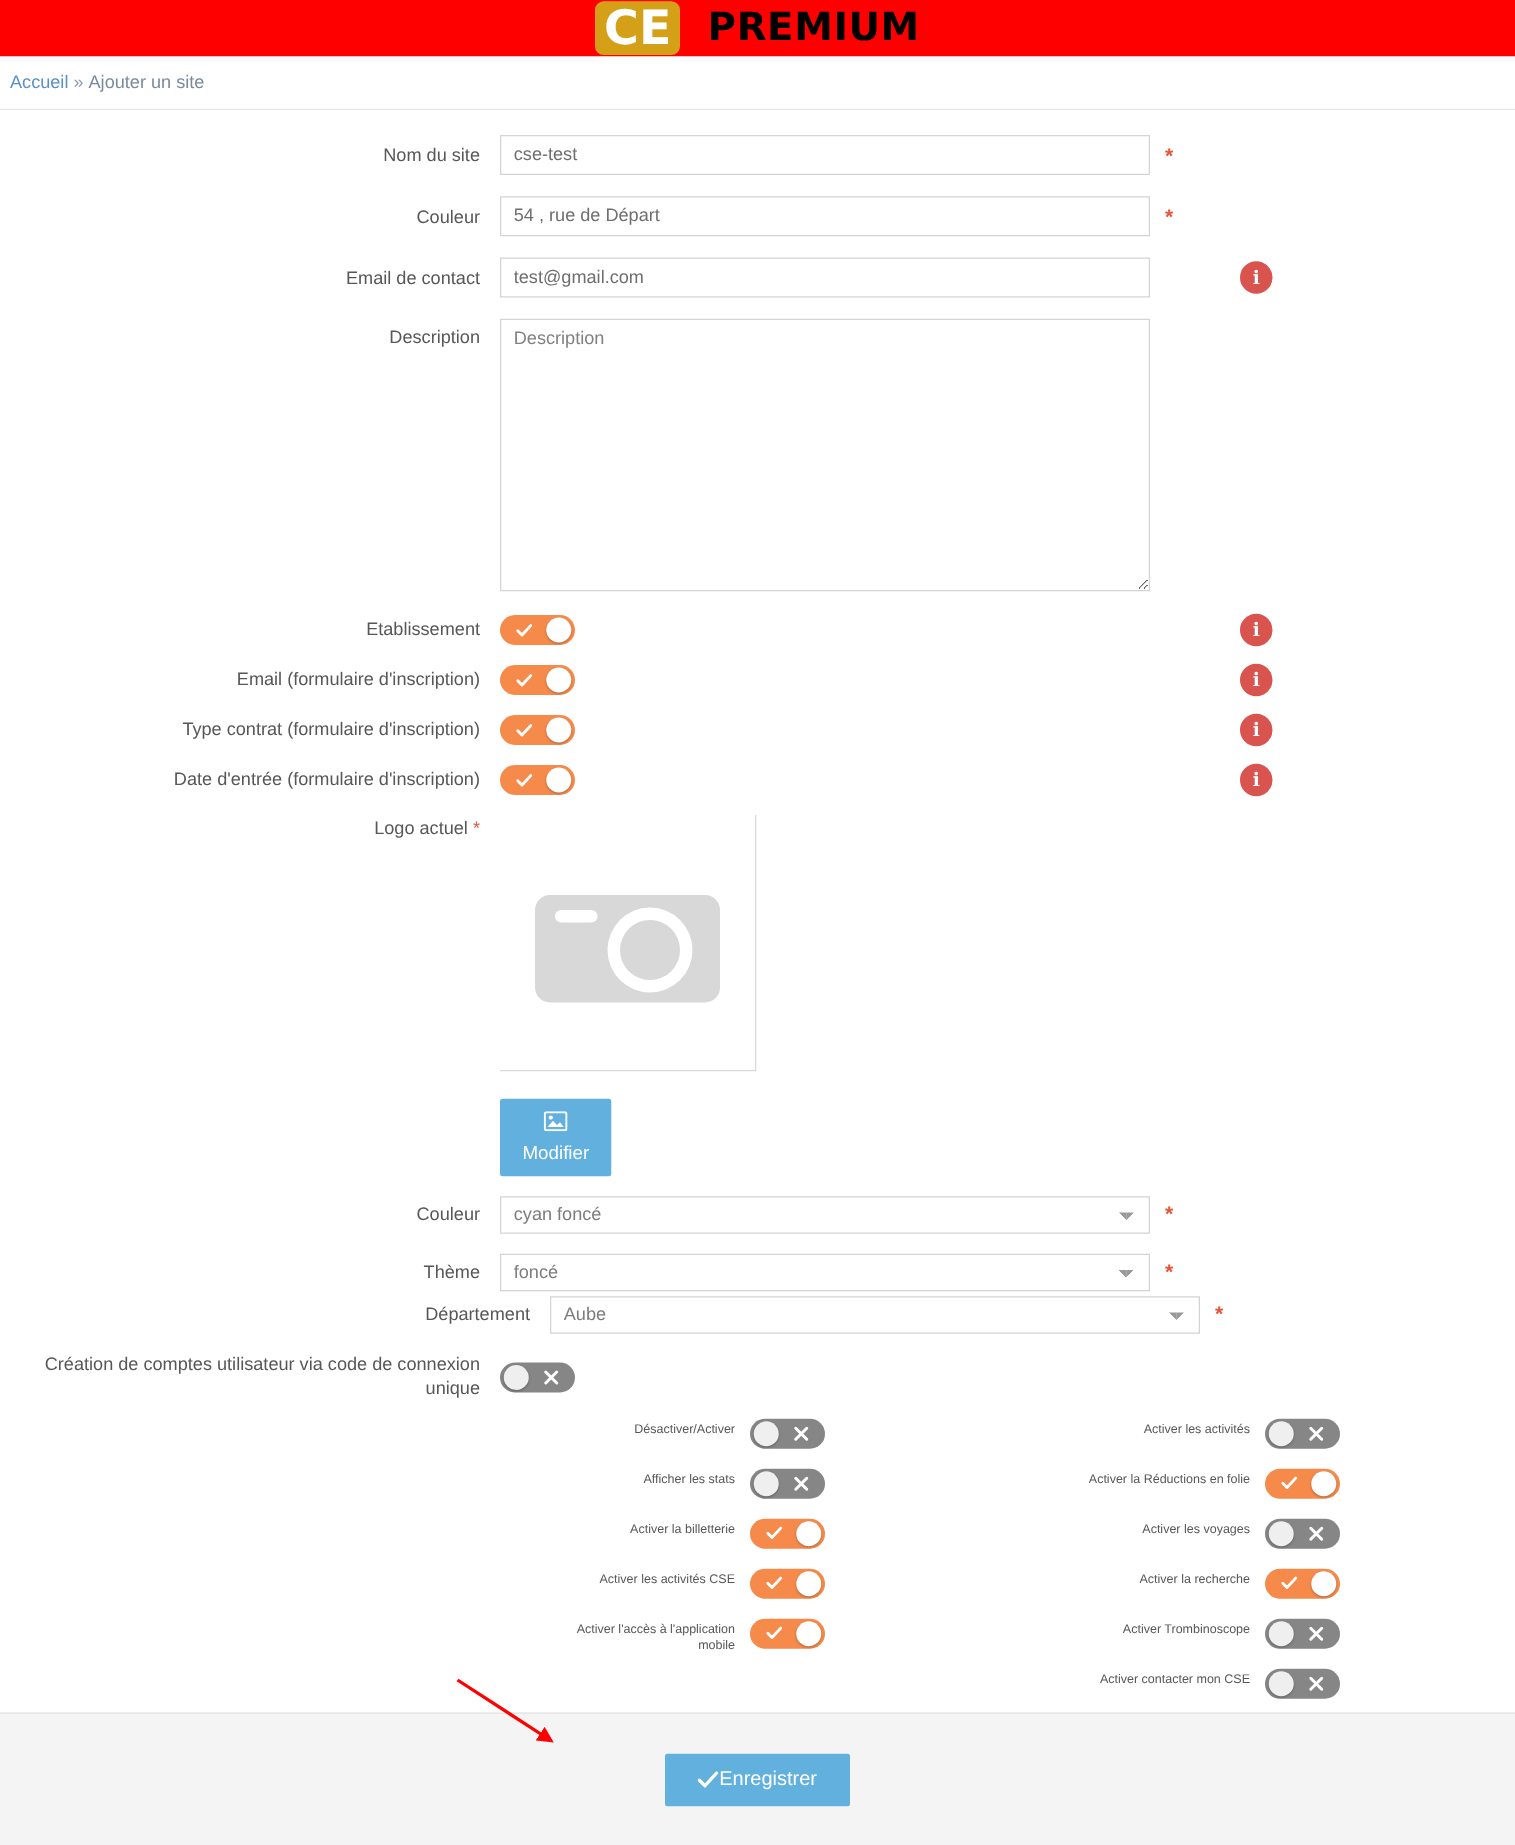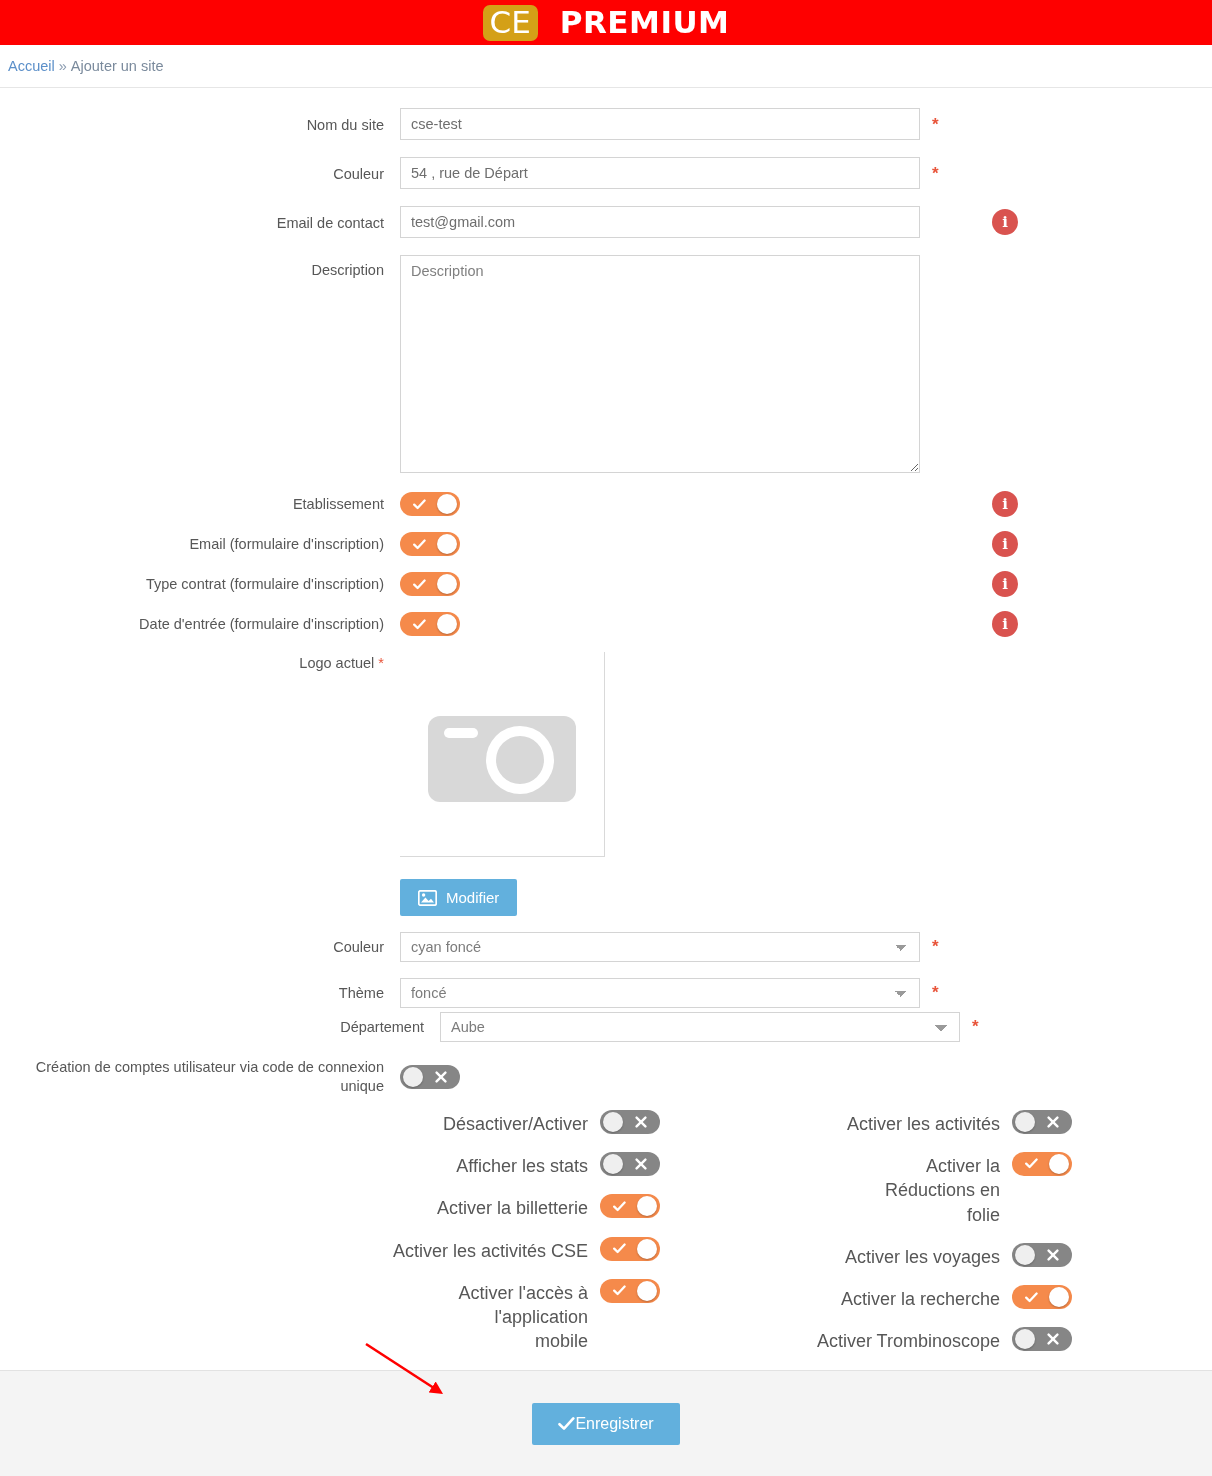--- a/index.html
+++ b/index.html
@@ -18,29 +18,29 @@
   
   .topbar {
     position: absolute; left: 0; top: 0; width: 1212px; height: 45px;
     background: #fe0000;
     display: flex; align-items: center; justify-content: center;
   }
   .logo { display: flex; align-items: center; height: 45px; line-height: 1; }
   .logo-ce {
     background: #d4a017;
     color: #ffffff;
-    font-weight: normal;
-    font-size: 31px;
+    font-weight: bold;
+    font-size: 38px;
     letter-spacing: 0px;
     padding: 2px 7px 3px 7px;
     border-radius: 7px;
     font-family: "DejaVu Sans", sans-serif;
   }
   .logo-premium {
-    color: #ffffff;
+    color: #000000;
     font-weight: bold;
     font-size: 31px;
     letter-spacing: 0.5px;
     margin-left: 22px;
     font-family: "DejaVu Sans", sans-serif;
   }
 
   
   .breadcrumb {
     position: absolute; left: 0; top: 45px; width: 1212px; height: 43px;
@@ -172,33 +172,34 @@
   .btn-blue {
     display: inline-flex; align-items: center; gap: 9px;
     background: #62b0dd;
     color: #ffffff;
     border: none;
     font-family: "Liberation Sans", sans-serif;
     font-size: 15px;
     padding: 10px 18px;
     cursor: pointer;
     border-radius: 2px;
+    flex-direction: column;
   }
   .btn-blue svg { display: block; }
 
   
   .opt-grid { position: relative; width: 1212px; }
   .opt-row {
     display: flex; align-items: flex-start;
     justify-content: flex-end;
     gap: 12px;
     margin-bottom: 16px;
   }
   .opt-label {
-    font-size: 18px;
+    font-size: 10px;
     color: #575757;
     text-align: right;
     line-height: 1.35;
     padding-top: 2px;
   }
 
   
   .footer {
     position: absolute; left: 0; top: 1370px; width: 1212px; height: 106px;
     background: #f4f4f4;

